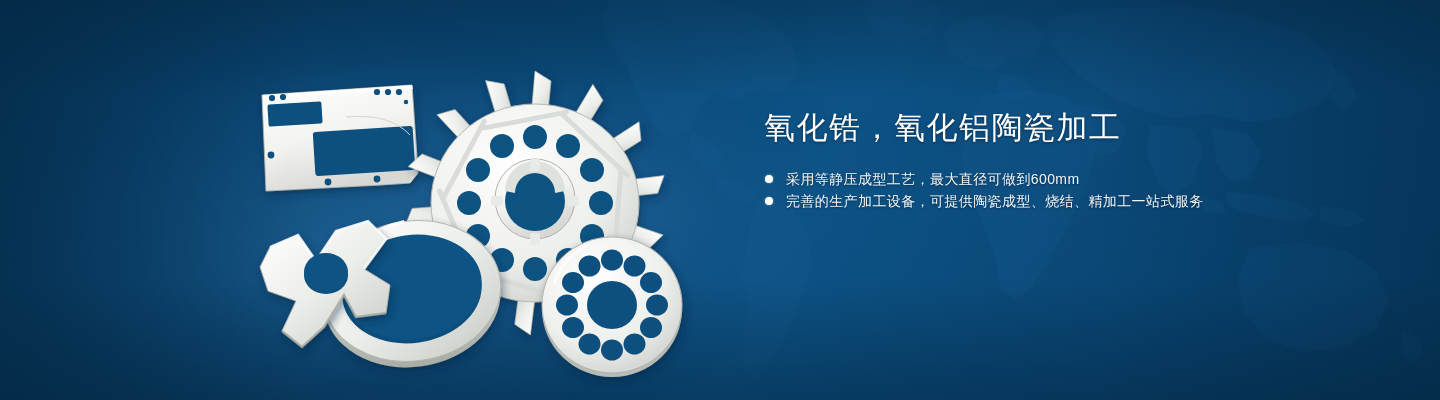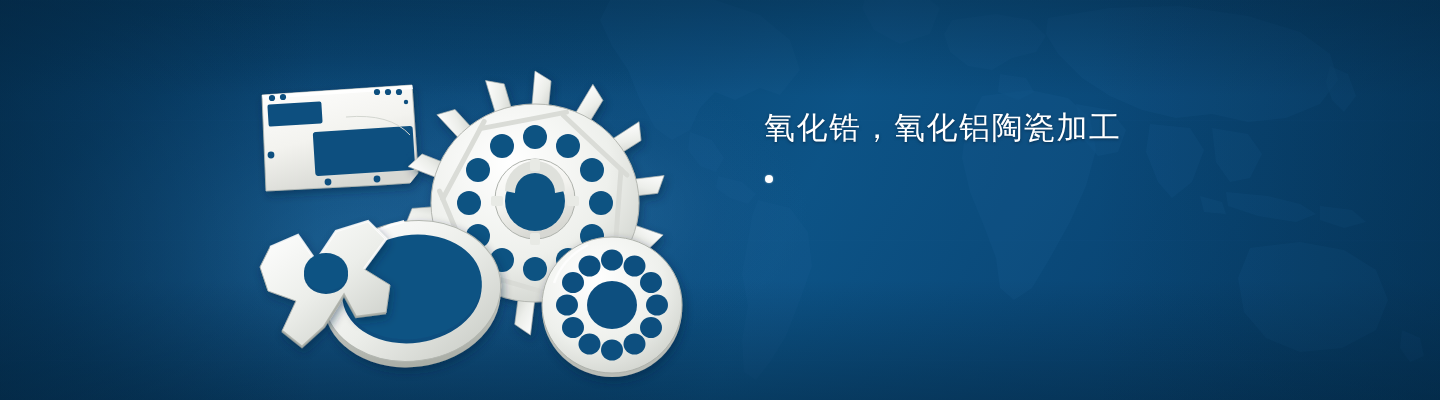--- a/index.html
+++ b/index.html
@@ -313,17 +313,22 @@
       </g>
     </svg>
   </div>
 
   <div class="copy">
     <div class="title">氧化锆，氧化铝陶瓷加工</div>
 
     <ul class="bullets">
       <li class="bullet">
         <span class="dot"></span>
+        <span>采用等静压成型工艺，最大直径可做到600mm</span>
+      </li>
+      <li class="bullet">
+        <span class="dot"></span>
+        <span>完善的生产加工设备，可提供陶瓷成型、烧结、精加工一站式服务</span>
       </li>
     </ul>
   </div>
 
 </div>
 
 </body></html>

